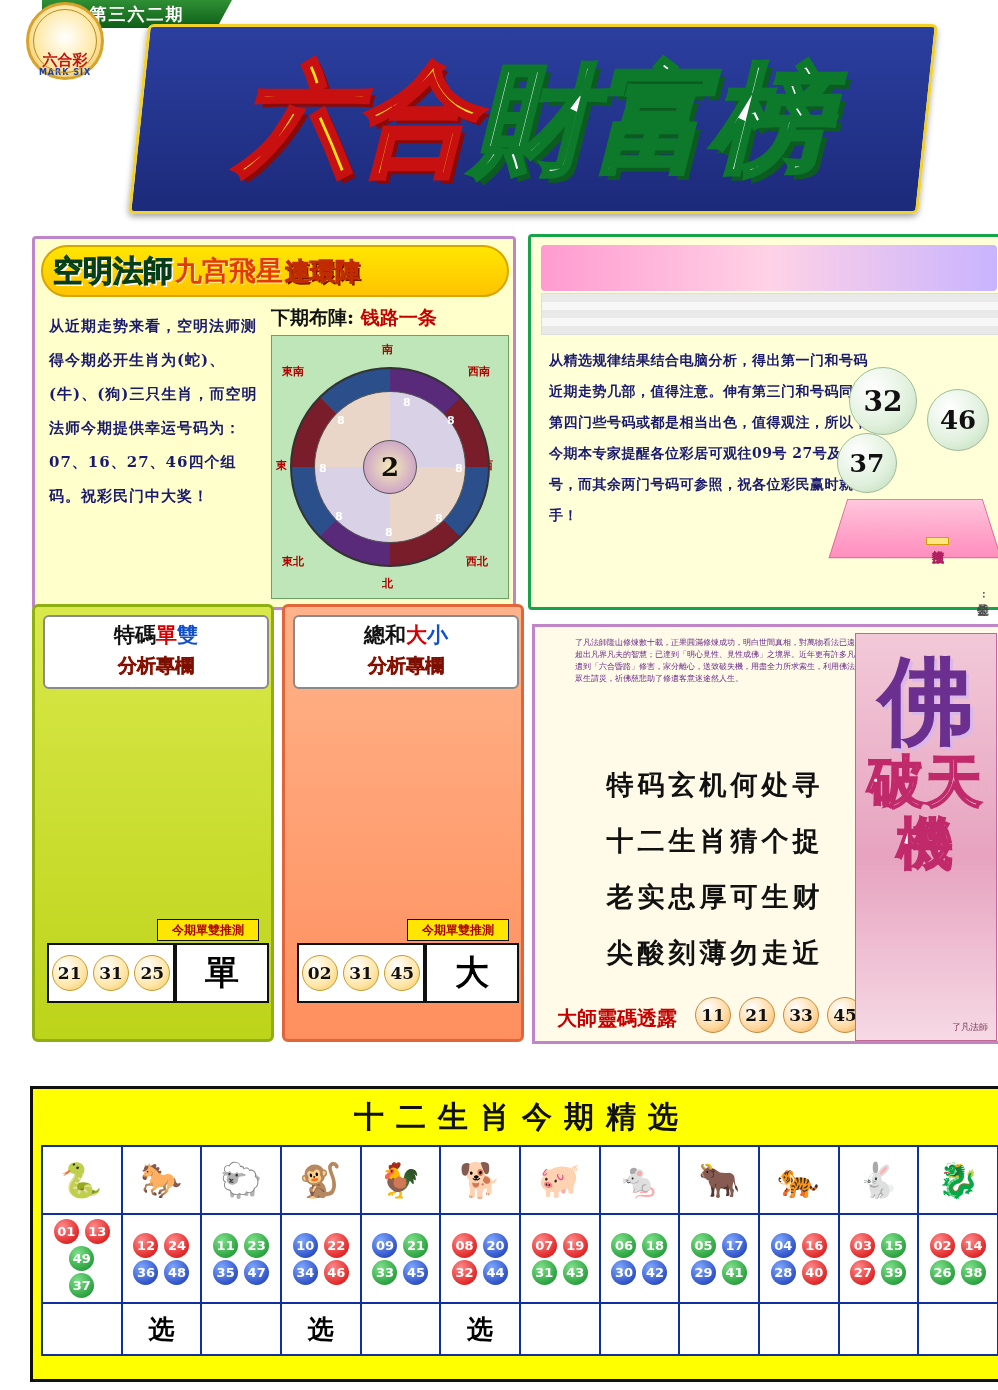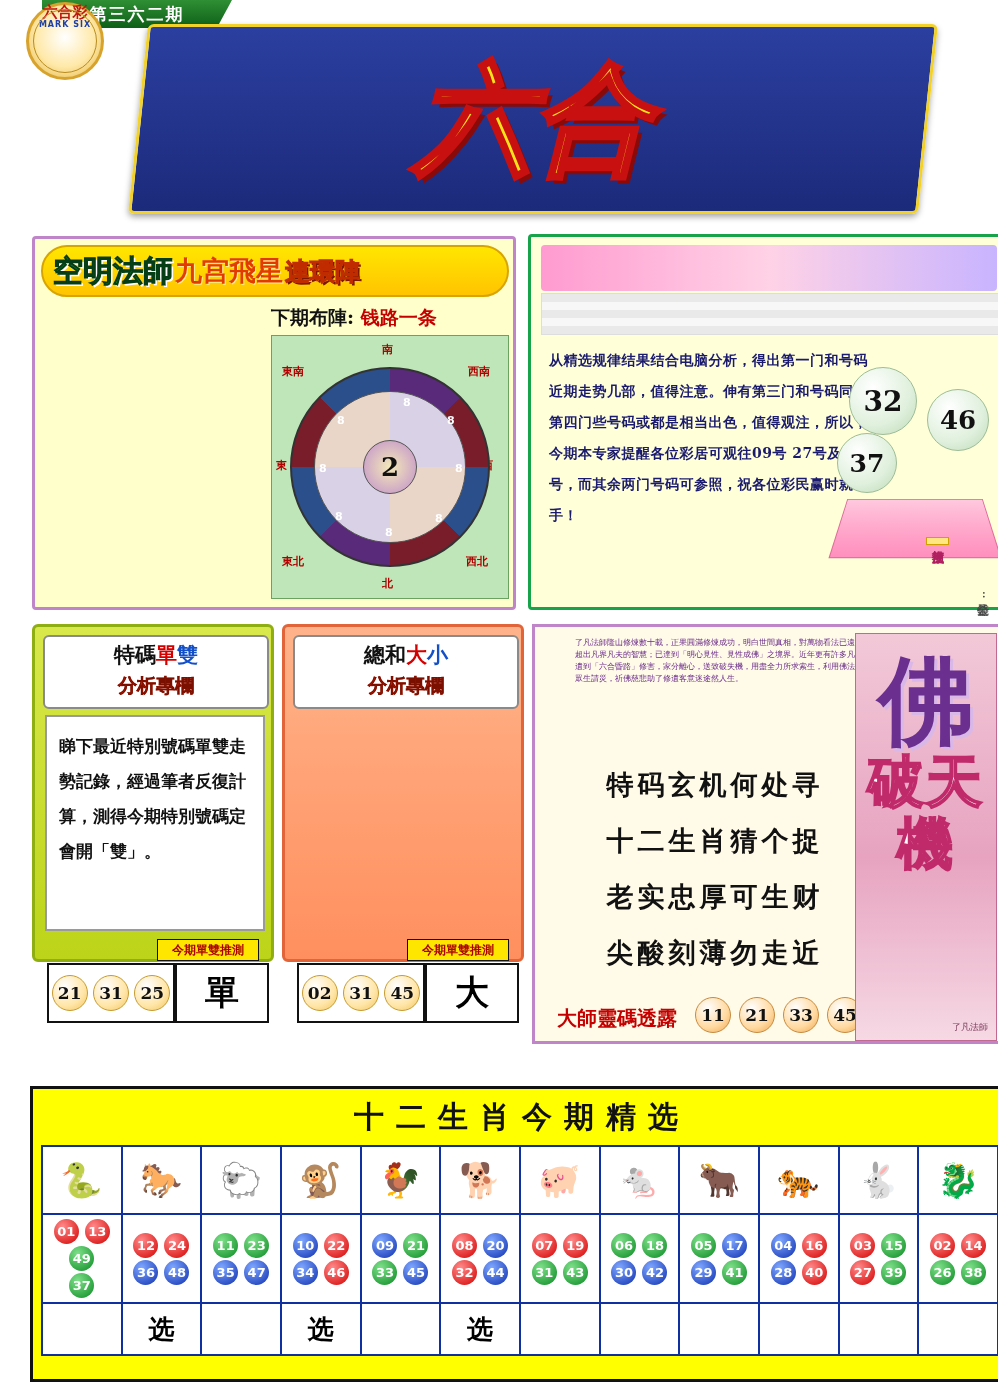--- a/index.html
+++ b/index.html
@@ -7,21 +7,21 @@
   .page{position:relative;width:998px;height:1390px;background:#fff;margin-left:20px;}
 
   
   .topbar{position:absolute;left:0;top:0;width:998px;height:30px;}
   .issue-ribbon{position:absolute;left:22px;top:0;width:190px;height:28px;
     background:linear-gradient(180deg,#2f8f34,#0e5f18);color:#fff;font-weight:bold;font-size:17px;
     display:flex;align-items:center;justify-content:center;letter-spacing:2px;
     clip-path:polygon(0 0,100% 0,92% 100%,0 100%);}
   .logo-badge{position:absolute;left:6px;top:2px;width:72px;height:72px;border-radius:50%;
     background:radial-gradient(circle at 50% 45%,#fff 0%,#ffe9a8 55%,#e0b03a 100%);
-    border:3px solid #d7a32c;display:flex;flex-direction:column;align-items:center;justify-content:flex-start;}
+    border:3px solid #d7a32c;display:flex;flex-direction:column;align-items:center;justify-content:flex-end;}
   .logo-badge .l1{font-size:15px;font-weight:bold;color:#c01515;line-height:1;}
   .logo-badge .l2{font-size:8px;font-weight:bold;color:#1b3fae;letter-spacing:1px;}
   .logo-badge .ring{position:absolute;left:4px;top:4px;right:4px;bottom:4px;border-radius:50%;border:1px solid #b98c20;}
 
   .masthead{position:absolute;left:118px;top:24px;width:790px;height:190px;}
   .mast-bg{position:absolute;inset:0;background:linear-gradient(180deg,#2b3fa0 0%,#1c2a7a 100%);
     border:3px solid #f2d22a;border-radius:6px;transform:skewX(-6deg);box-shadow:0 3px 6px rgba(0,0,0,.35);}
   .mast-text{position:absolute;left:0;top:0;width:790px;height:190px;display:flex;align-items:center;justify-content:center;}
   .mast-text span{font-family:"DejaVu Serif","Liberation Serif",serif;font-weight:bold;font-size:118px;line-height:1;}
   .mast-a{color:#ffe31a;-webkit-text-stroke:4px #c81010;text-shadow:5px 5px 0 #8a0a0a;}
@@ -70,21 +70,21 @@
     background:linear-gradient(180deg,#ffc9de,#ff8fbe);border:1px solid #e06a9a;
     transform:perspective(200px) rotateX(40deg);}
   #p2 .stagelbl{position:absolute;right:54px;bottom:62px;font-size:12px;font-weight:bold;color:#b02060;
     writing-mode:vertical-rl;background:#ffe680;padding:3px 2px;border:1px solid #d0a000;}
   #p2 .sign{position:absolute;right:12px;bottom:8px;font-size:12px;color:#444;writing-mode:vertical-rl;font-family:"DejaVu Serif",serif;}
   .eball{position:absolute;border-radius:50%;background:radial-gradient(circle at 35% 30%,#ffffff,#dff0dc 60%,#bcd9b6 100%);
     border:1px solid #9dbd96;display:flex;align-items:center;justify-content:center;font-weight:bold;
     font-family:"DejaVu Serif",serif;color:#111;}
 
   
-  .smallp{width:242px;height:338px;top:624px;border-radius:6px;box-sizing:border-box;}
+  .smallp{width:242px;height:438px;top:604px;border-radius:6px;box-sizing:border-box;}
   #p3{left:12px;background:linear-gradient(180deg,#d9e84a,#bcd419);border:3px solid #8fae12;}
   #p4{left:262px;background:linear-gradient(180deg,#ffb38a,#ff8f5e);border:3px solid #e2653a;}
   .smallp .cap{position:absolute;left:8px;top:8px;width:222px;height:70px;background:#fff;border:2px solid #8a8a8a;border-radius:6px;}
   .smallp .cap .r1{position:absolute;top:4px;left:0;width:100%;text-align:center;font-size:21px;font-weight:bold;font-family:"DejaVu Serif",serif;}
   .smallp .cap .r2{position:absolute;top:36px;left:0;width:100%;text-align:center;font-size:19px;font-weight:bold;font-family:"DejaVu Serif",serif;color:#d11a00;-webkit-text-stroke:.4px #7a0f00;}
   .k-blk{color:#111;}.k-red{color:#d40000;}.k-blue{color:#1350c8;}
   .smallp .body{position:absolute;left:10px;top:88px;width:220px;height:216px;background:#fff;border:2px solid #9a9a9a;
     padding:12px 12px;box-sizing:border-box;font-size:17px;line-height:35px;color:#111;
     font-family:"DejaVu Serif","Liberation Serif",serif;font-weight:bold;}
   .smallp .predhdr{position:absolute;right:12px;top:312px;width:100px;height:20px;background:#ffe600;border:1px solid #111;
@@ -145,29 +145,31 @@
   <div class="logo-badge">
     <div class="ring"></div>
     <div class="l1">六合彩</div>
     <div class="l2">MARK SIX</div>
   </div>
 
   <div class="masthead">
     <div class="mast-bg"></div>
     <div class="mast-text">
       <span class="bubble-title mast-a">六合</span>
+      <span class="bubble-title mast-b">財富榜</span>
     </div>
   </div>
 
   <div class="panel" id="p1">
     <div class="hdr">
       <span class="t1">空明法師</span>
       <span class="t2">九宫飛星</span>
       <span class="t3">連環陣</span>
     </div>
+    <div class="lcol">从近期走势来看，空明法师测得今期必开生肖为(蛇)、(牛)、(狗)三只生肖，而空明法师今期提供幸运号码为：07、16、27、46四个组码。祝彩民门中大奖！</div>
     <div class="rcol sub">
       <span>下期布陣:</span>
       <em>钱路一条</em>
     </div>
     <div class="wheelbox">
       <div class="dir" style="left:110px;top:6px;">南</div>
       <div class="dir" style="left:196px;top:28px;">西南</div>
       <div class="dir" style="left:210px;top:122px;">西</div>
       <div class="dir" style="left:194px;top:218px;">西北</div>
       <div class="dir" style="left:110px;top:240px;">北</div>
@@ -204,21 +206,20 @@
     <div class="sign">·金錢公子·</div>
   </div>
 
   <div class="panel smallp" id="p3">
     <div class="cap">
       <div class="r1">
         <span class="k-blk">特碼</span><span class="k-red">單</span><span class="k-blue">雙</span>
       </div>
       <div class="r2">分析專欄</div>
     </div>
-    <div class="body">睇下最近特別號碼單雙走勢記錄，經過筆者反復計算，測得今期特別號碼定會開「雙」。</div>
     <div class="predhdr">今期單雙推測</div>
     <div class="numrow">
       <span class="ball-s">21</span>
       <span class="ball-s">31</span>
       <span class="ball-s">25</span>
     </div>
     <div class="bigbox">單</div>
   </div>
 
   <div class="panel smallp" id="p4">

